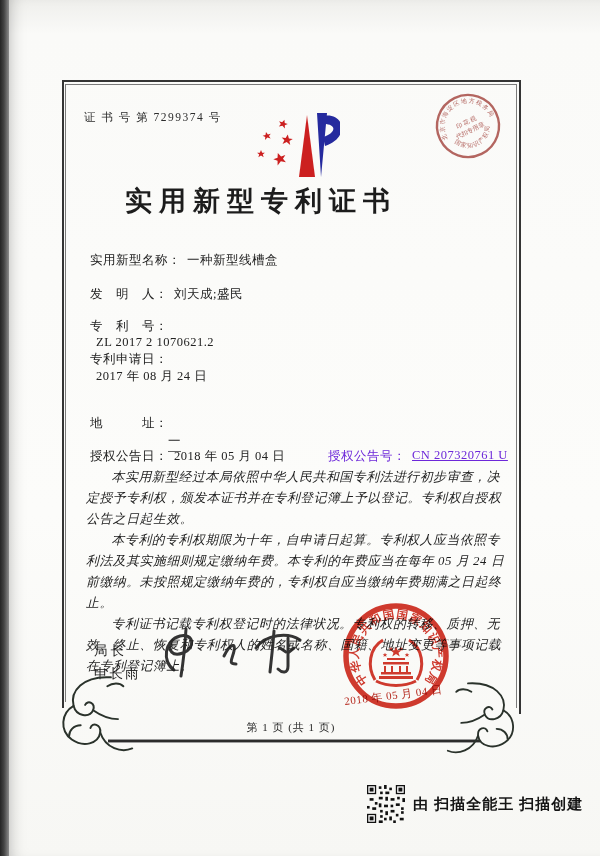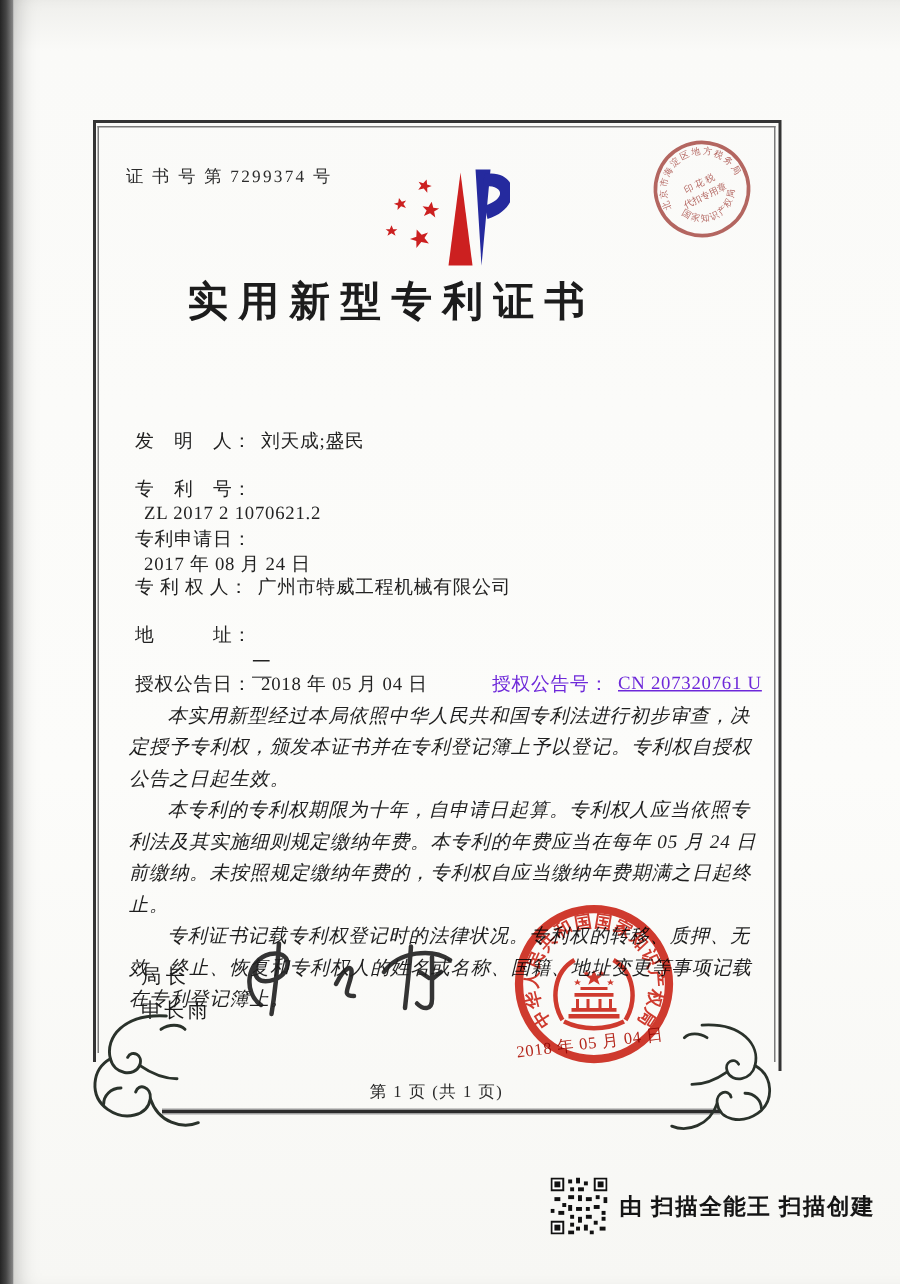--- a/index.html
+++ b/index.html
@@ -75,35 +75,35 @@
       <path transform="translate(9,43) scale(3.9)" d="M0,-1 L0.294,-0.309 1,-0.309 0.451,0.118 0.69,0.809 0,0.382 -0.69,0.809 -0.451,0.118 -1,-0.309 -0.294,-0.309 Z"></path>
       <path transform="translate(28,48) scale(6.4) rotate(-20)" d="M0,-1 L0.294,-0.309 1,-0.309 0.451,0.118 0.69,0.809 0,0.382 -0.69,0.809 -0.451,0.118 -1,-0.309 -0.294,-0.309 Z"></path>
     </g>
     <polygon points="55,4 63,66 47,66" fill="#cc2020"></polygon>
     <polygon points="65,2 75,2 69,66" fill="#252a9e"></polygon>
     <path d="M71,5 C93,1 98,27 73,35 L71,26 C85,22 85,12 70,13 Z" fill="#252a9e"></path>
   </svg>
 
   <div class="title">实用新型专利证书</div>
 
+  <div class="row" style="top:252px;">
+    <span class="lab">实用新型名称：</span>
+    <span class="val">一种新型线槽盒</span>
+  </div>
   <div class="row" style="top:286px;">
     <span class="lab">发　明　人：</span>
     <span class="val">刘天成;盛民</span>
   </div>
   <div class="row" style="top:318px;flex-direction:column;">
     <span class="lab">专　利　号：</span>
     <span class="val">ZL 2017 2 1070621.2</span>
   </div>
   <div class="row" style="top:351px;flex-direction:column;">
     <span class="lab">专利申请日：</span>
     <span class="val">2017 年 08 月 24 日</span>
-  </div>
-  <div class="row" style="top:383px;">
-    <span class="lab">专 利 权 人：</span>
-    <span class="val">广州市特威工程机械有限公司</span>
   </div>
   <div class="row" style="top:415px;">
     <span class="lab">地　　　址：</span>
   </div>
   <div class="addr2">一</div>
   <div class="row" style="top:448px;">
     <span class="lab">授权公告日：</span>
     <span class="val">2018 年 05 月 04 日</span>
   </div>
   <div class="grant2" style="top:448px;">

